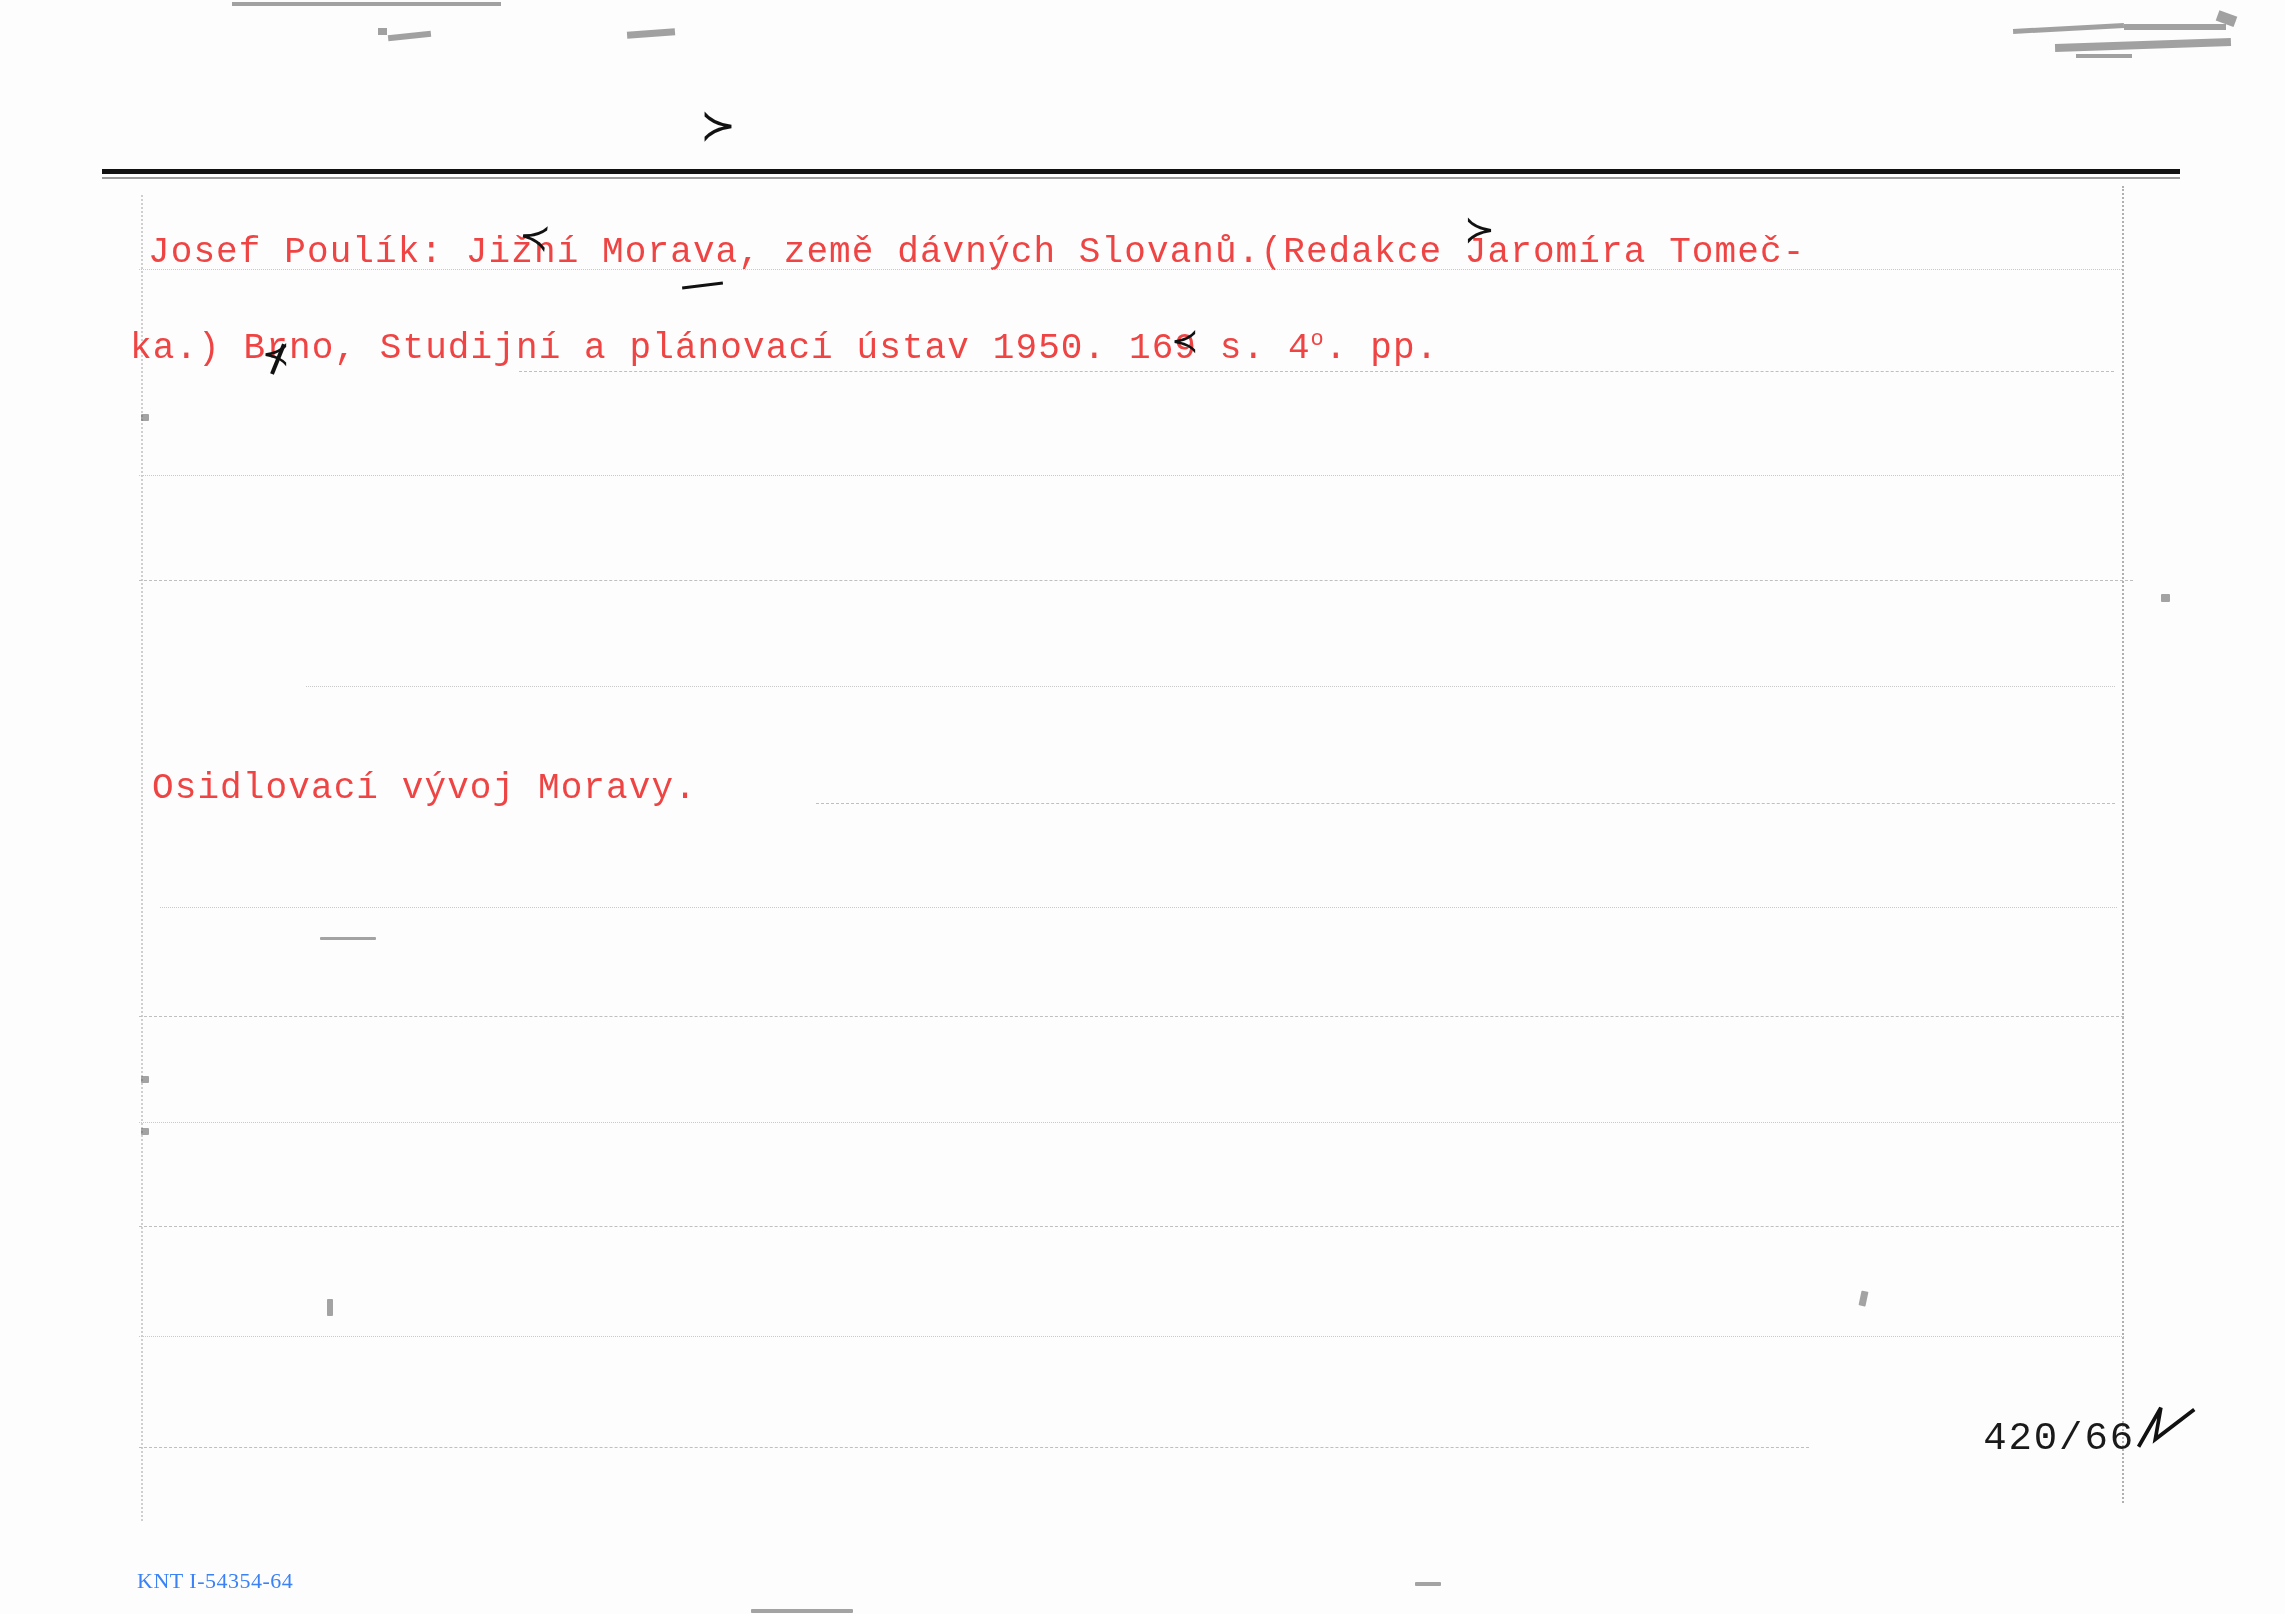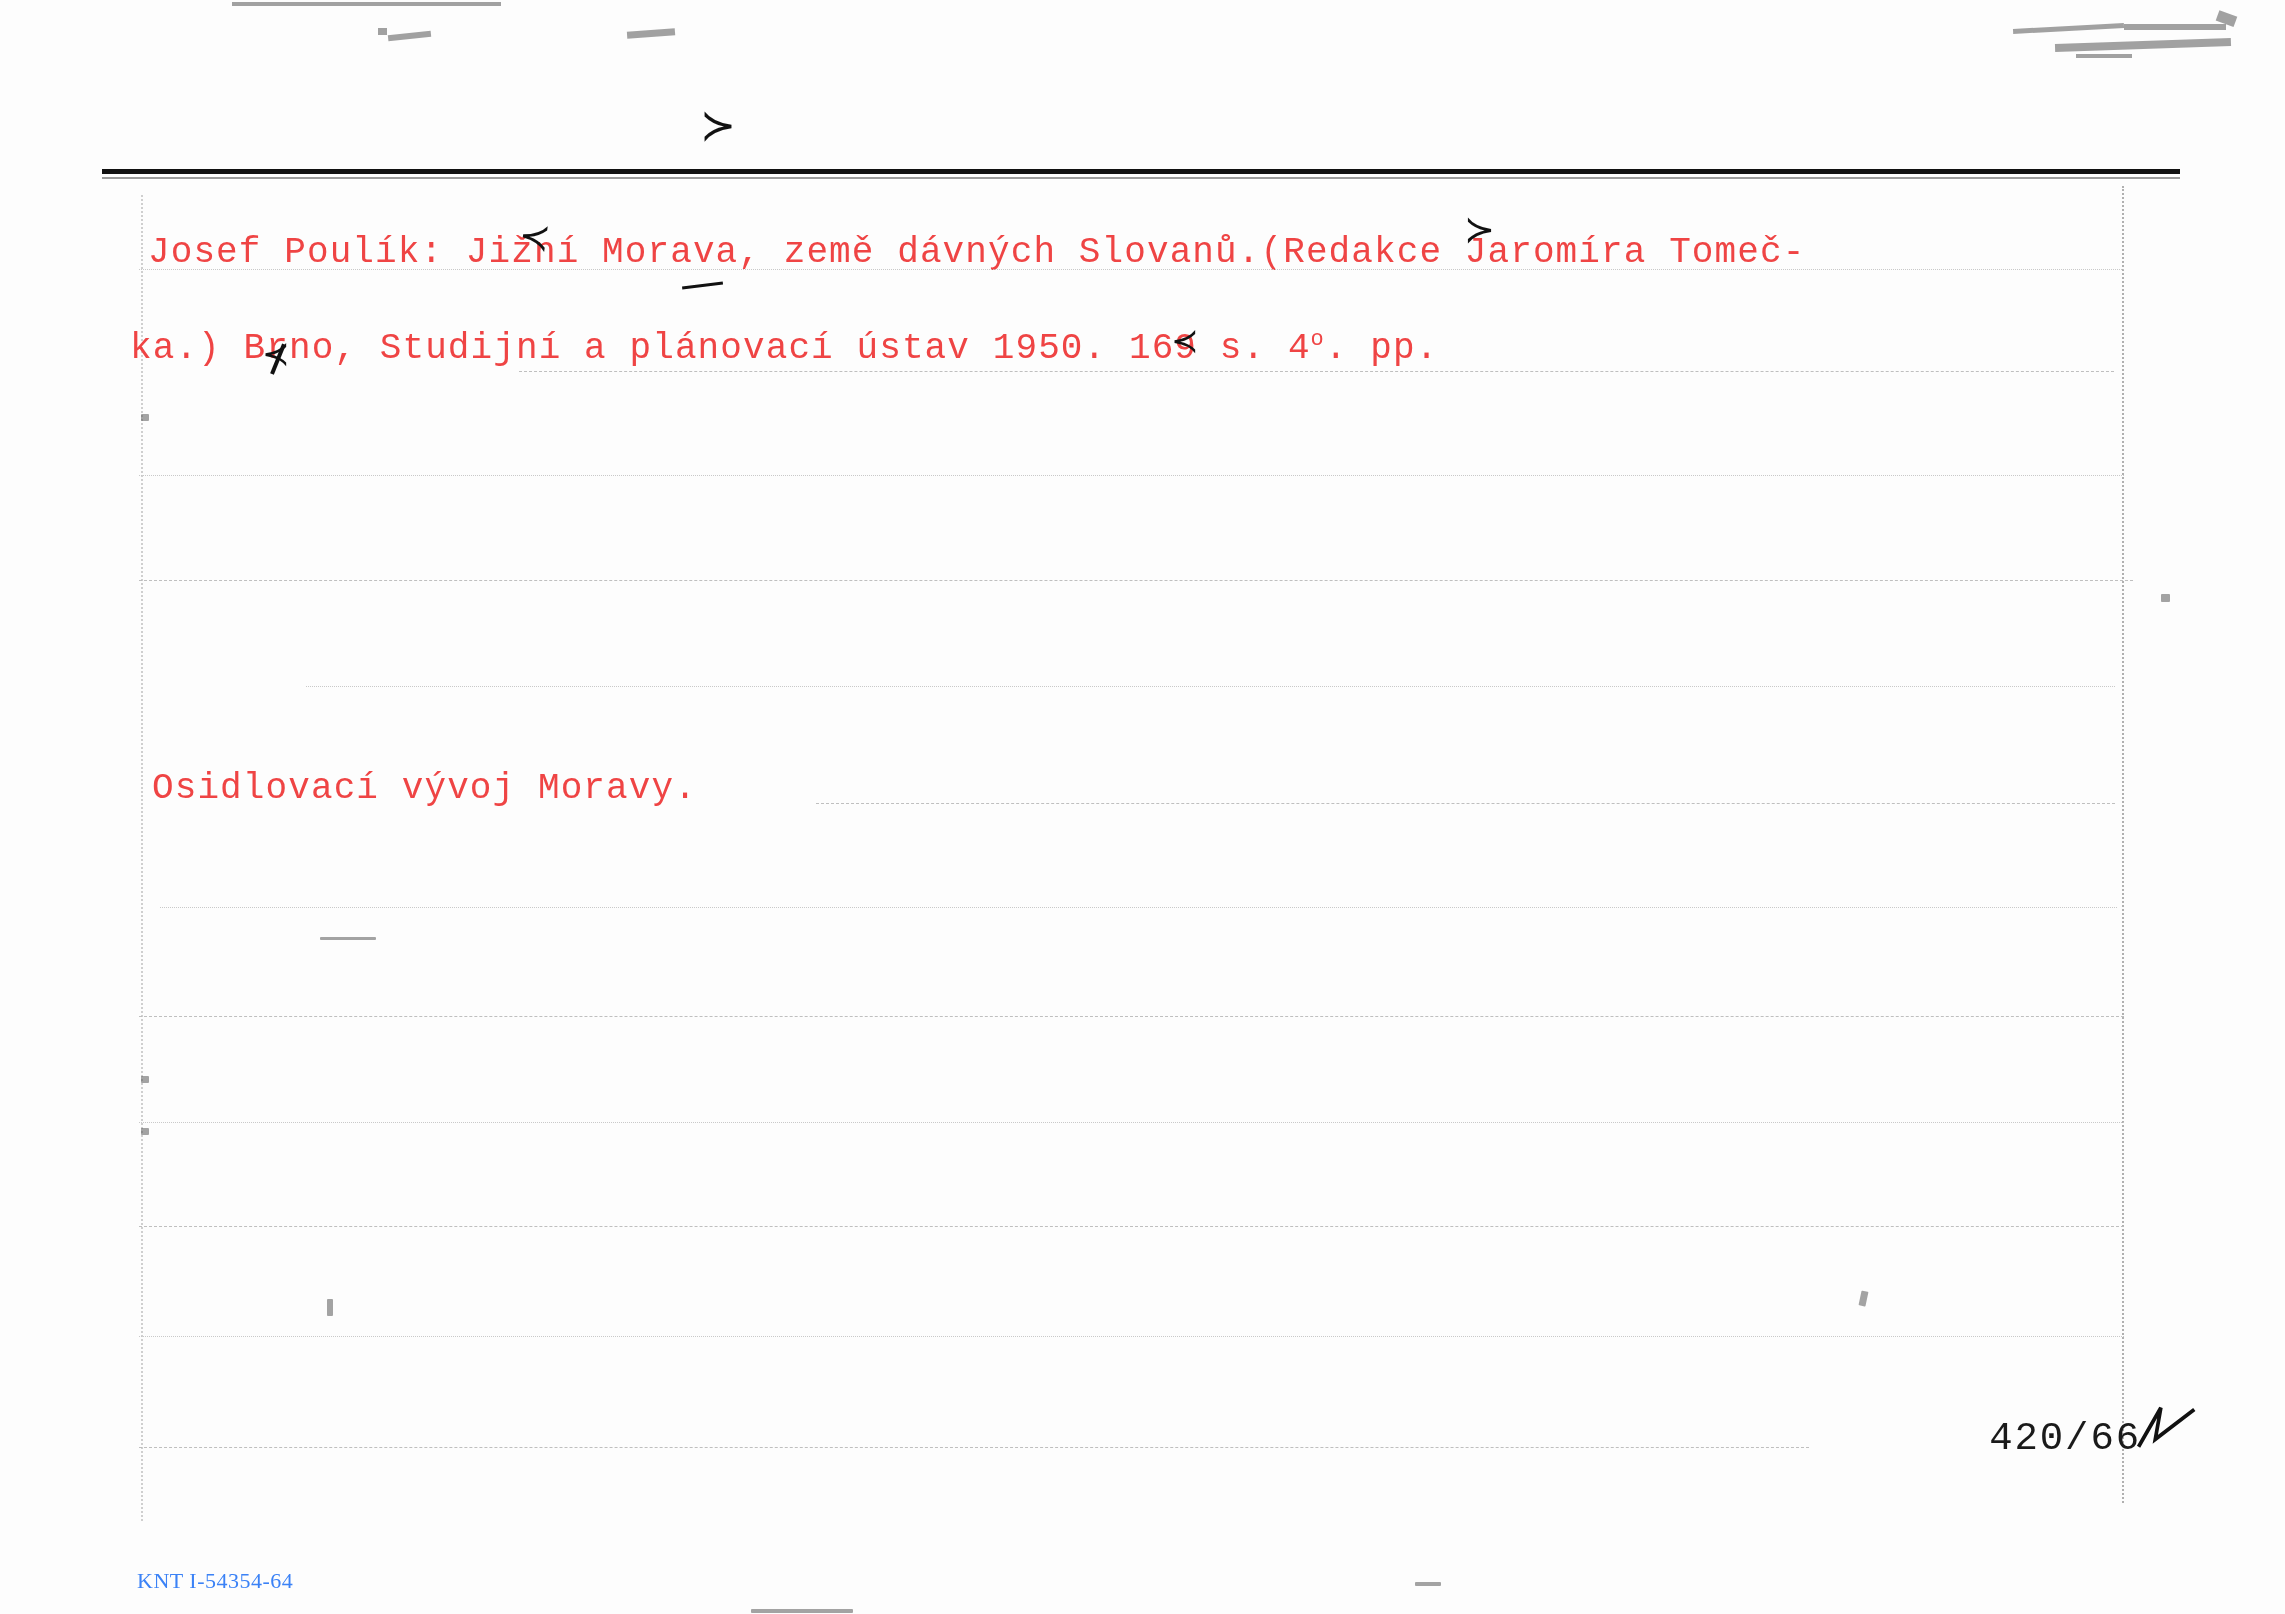--- a/index.html
+++ b/index.html
@@ -130,21 +130,21 @@
     left: 141px;
     top: 195px;
     width: 0;
     height: 1326px;
     border-left: 2.8px dotted #cfcfcf;
   }
 
   
   .accession {
     position: absolute;
-    right: 145px;
+    right: 151px;
     top: 1417px;
     font-size: 39px;
     letter-spacing: 1.9px;
     white-space: nowrap;
   }
   .tick {
     position: absolute;
     right: 88px;
     top: 1402px;
     width: 65px;

